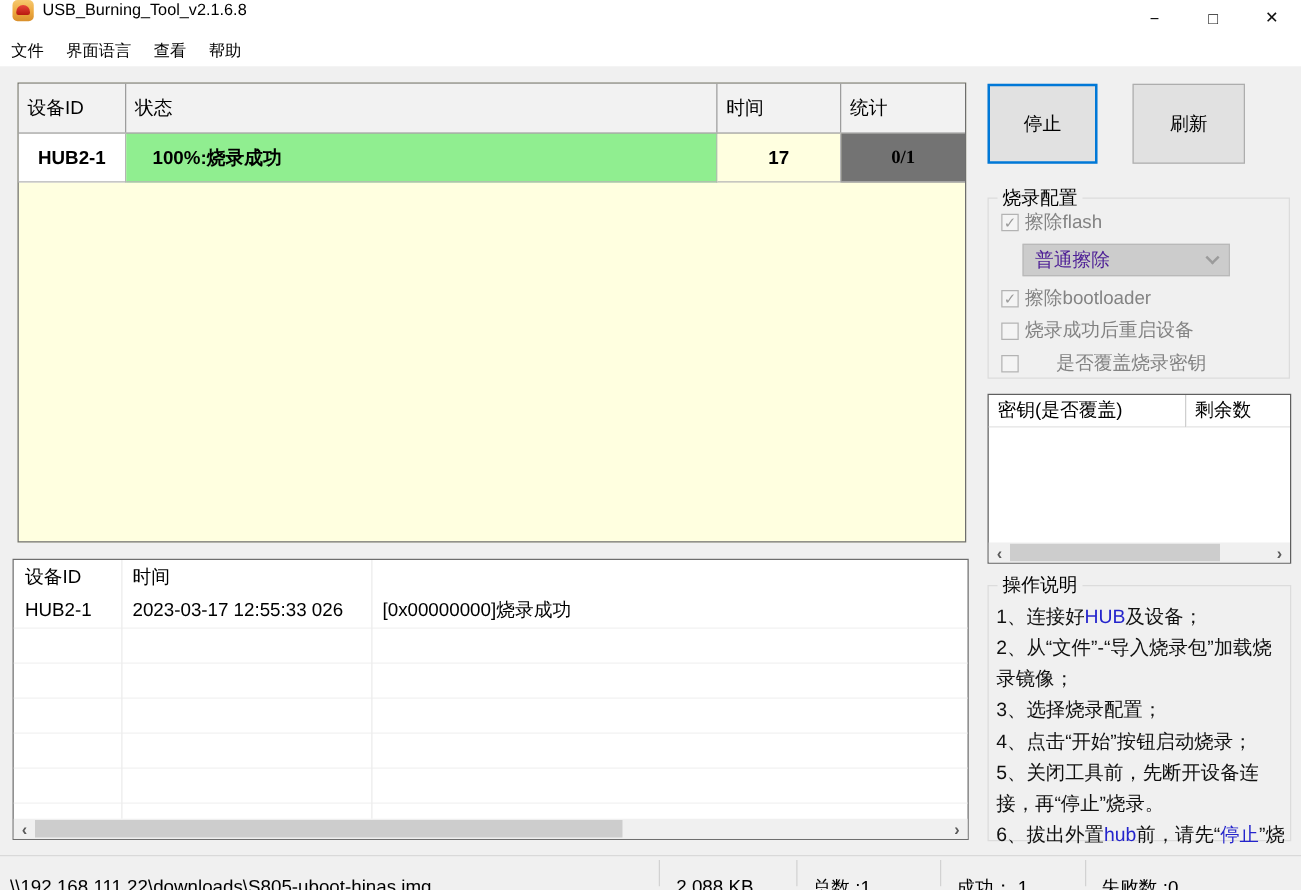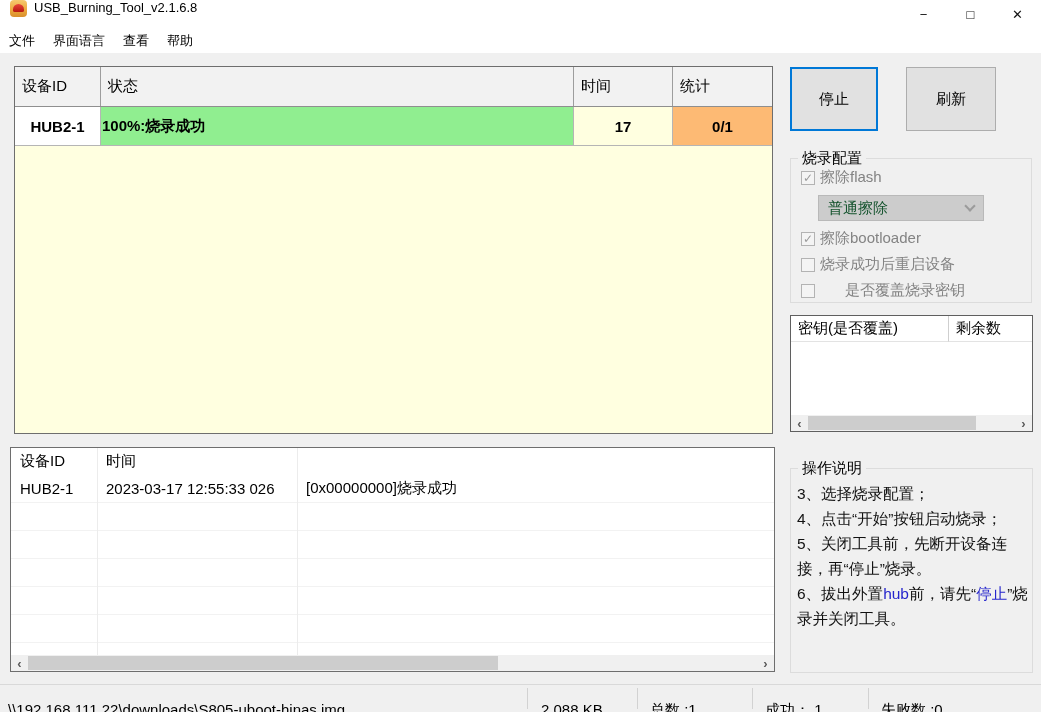--- a/index.html
+++ b/index.html
@@ -24,40 +24,40 @@
   .device-table { position:absolute; left:14px; top:66px; width:759px; height:368px; background:#FFFFE0; border:1px solid #6e6e6e; }
   .dt-header { display:flex; height:40px; background:#f2f2f2; border-bottom:1px solid #8f8f8f; font-size:15px; }
   .dt-header .cell { display:flex; align-items:center; padding-left:7px; border-right:1px solid #9d9d9d; }
   .dt-row { display:flex; height:39px; font-size:15px; font-weight:bold; }
   .dt-row .cell { display:flex; align-items:center; border-right:1px solid #b5b5b5; border-bottom:1px solid #b5b5b5; }
   .c-id { width:86px; }
   .c-status { width:473px; }
   .c-time { width:99px; }
   .c-stats { flex:1; }
   .dt-row .c-id { background:#ffffff; justify-content:center; }
-  .dt-row .c-status { background:#90EE90; padding-left:1px; }
+  .dt-row .c-status { background:#90EE90; padding-left:21px; }
   .dt-row .c-time { background:#FFFFE0; justify-content:center; }
-  .dt-row .c-stats { background:#fdba74; justify-content:center; }
+  .dt-row .c-stats { background:#737373; justify-content:center;font-family:Liberation Serif, serif; }
   
   .btn { position:absolute; display:flex; align-items:center; justify-content:center; font-size:15px; background:#e1e1e1; }
   .stop-btn { left:790px; top:67px; width:88px; height:64px; border:2px solid #0078D7; }
   .refresh-btn { left:906px; top:67px; width:90px; height:64px; border:1px solid #adadad; }
   
   .groupbox { position:absolute; border:1px solid #dcdcdc; }
   .groupbox-label { position:absolute; top:-10px; left:7px; background:#f0f0f0; padding:0 4px; font-size:15px; color:#000; }
   .burn-config { left:790px; top:158px; width:242px; height:145px; }
   .cb-row { position:absolute; left:10px; display:flex; align-items:center; gap:5px; color:#838383; font-size:15px; }
   .cb-box { width:14px; height:14px; border:1px solid #b3b3b3; background:#f4f4f4; color:#9a9a9a;
     font-size:12px; line-height:12px; text-align:center; flex:0 0 auto; }
   .dropdown { position:absolute; left:27px; top:36px; width:166px; height:26px; background:#cccccc; border:1px solid #b9b9b9;
-    color:#14532d; font-size:15px; display:flex; align-items:center; padding:0 9px; }
+    color:#4c1d95; font-size:15px; display:flex; align-items:center; padding:0 9px; }
   .chevron { margin-left:auto; width:8px; height:8px; border-right:2px solid #9b9b9b; border-bottom:2px solid #9b9b9b;
     transform:rotate(45deg); margin-top:-4px; }
   
-  .key-table { position:absolute; left:790px; top:315px; width:243px; height:117px; background:#ffffff; border:1px solid #5f5f5f; }
+  .key-table { position:absolute; left:790px; top:315px; width:243px; height:136px; background:#ffffff; border:1px solid #5f5f5f; }
   .kt-header { display:flex; height:26px; font-size:15px; }
   .kt-header .cell { display:flex; align-items:center; padding-left:7px; border-bottom:1px solid #e3e3e3; }
   .kt-c1 { width:158px; border-right:1px solid #cfcfcf; }
   .kt-c2 { flex:1; }
   .hscroll { position:absolute; left:0; bottom:0; width:100%; height:16px; background:#f0f0f0; }
   .hs-arrow { position:absolute; top:0; width:17px; height:16px; display:flex; align-items:center; justify-content:center;
     color:#5a5a5a; font-size:13px; font-weight:bold; }
   .hs-left { left:0; } .hs-right { right:0; }
   .hs-thumb { position:absolute; top:1px; height:14px; background:#cdcdcd; }
   
@@ -149,20 +149,22 @@
   <div class="hscroll">
     <div class="hs-arrow hs-left">‹</div>
     <div class="hs-thumb" style="left:17px; width:168px;"></div>
     <div class="hs-arrow hs-right">›</div>
   </div>
 </div>
 
 <div class="groupbox instructions">
   <span class="groupbox-label">操作说明</span>
   <div class="instr-body">
+    <div><span>1、连接好</span><span class="blue">HUB</span><span>及设备；</span></div>
+    <div>2、从“文件”-“导入烧录包”加载烧录镜像；</div>
     <div>3、选择烧录配置；</div>
     <div>4、点击“开始”按钮启动烧录；</div>
     <div>5、关闭工具前，先断开设备连接，再“停止”烧录。</div>
     <div><span>6、拔出外置</span><span class="blue">hub</span><span>前，请先“</span><span class="blue">停止</span><span>”烧录并关闭工具。</span></div>
   </div>
 </div>
 
 <div class="log-table">
   <div class="lt-vline" style="left:86px;"></div>
   <div class="lt-vline" style="left:286px;"></div>

